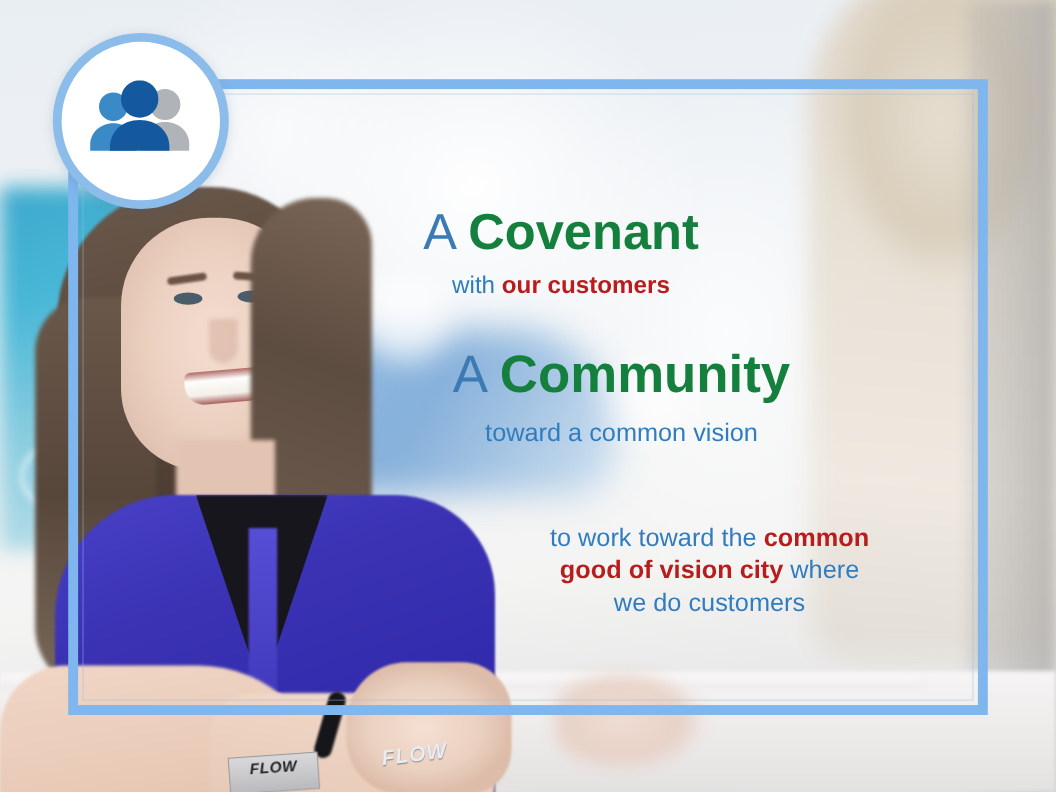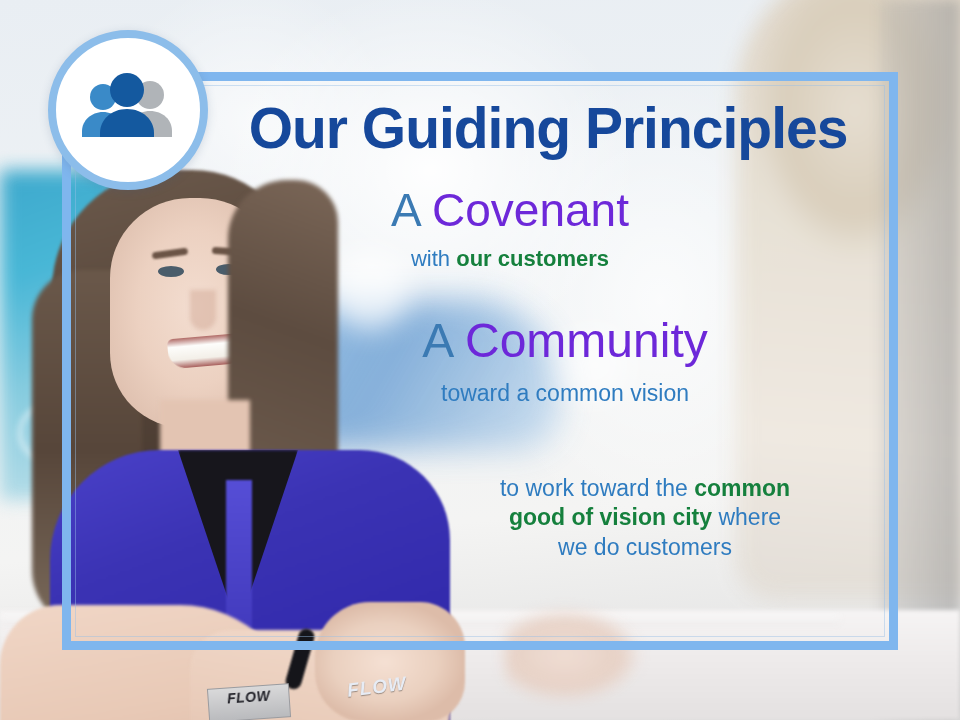--- a/index.html
+++ b/index.html
@@ -256,28 +256,28 @@
   }
 
   .principle { position: absolute; text-align: center; }
   .p-head {
     font-family: "Liberation Sans", sans-serif;
     line-height: 1.06;
     color: #2b7dc5;
     white-space: nowrap;
   }
   .p-head .art { font-weight: 400; color: #3b7ab3; }
-  .p-head .word { font-weight: 400; color: #6d28d9; }
+  .p-head .word { font-weight: 700; color: #15803d; }
   .p-sub {
     font-family: "Liberation Sans", sans-serif;
     font-weight: 400;
     color: #2f7cc0;
     line-height: 1.28;
   }
-  .p-sub b { font-weight: 700; color: #15803d; }
+  .p-sub b { font-weight: 700; color: #b91c1c; }
 
   
   #principle-covenant { left: 300px; top: 186px; width: 420px; }
   #principle-covenant .p-head { font-size: 46px; }
   #principle-covenant .p-sub { font-size: 22px; margin-top: 10px; }
 
   
   #principle-community { left: 330px; top: 316px; width: 470px; }
   #principle-community .p-head { font-size: 48px; }
   #principle-community .p-sub { font-size: 23px; margin-top: 12px; }
@@ -340,21 +340,20 @@
       <path d="M74 38c-13 0-22 9-22 20v6h44v-6c0-11-9-20-22-20z" fill="#b0b4b8"></path>
 
       <circle cx="27" cy="24" r="13" fill="#3a8ac8"></circle>
       <path d="M27 39c-12 0-21 9-21 19v6h42v-6c0-10-9-19-21-19z" fill="#3a8ac8"></path>
 
       <circle cx="51" cy="17" r="17" fill="#14599f"></circle>
       <path d="M51 36c-16 0-27 11-27 24v4h54v-4c0-13-11-24-27-24z" fill="#14599f"></path>
     </svg>
   </div>
 
-  <div class="title">Our Guiding Principles</div>
 
   <div class="principle" id="principle-covenant">
     <div class="p-head">
       <span class="art">A</span>
       <span class="word">Covenant</span>
     </div>
     <div class="p-sub">
         <div><span>with </span><b>our customers</b></div>
       </div>
   </div>

